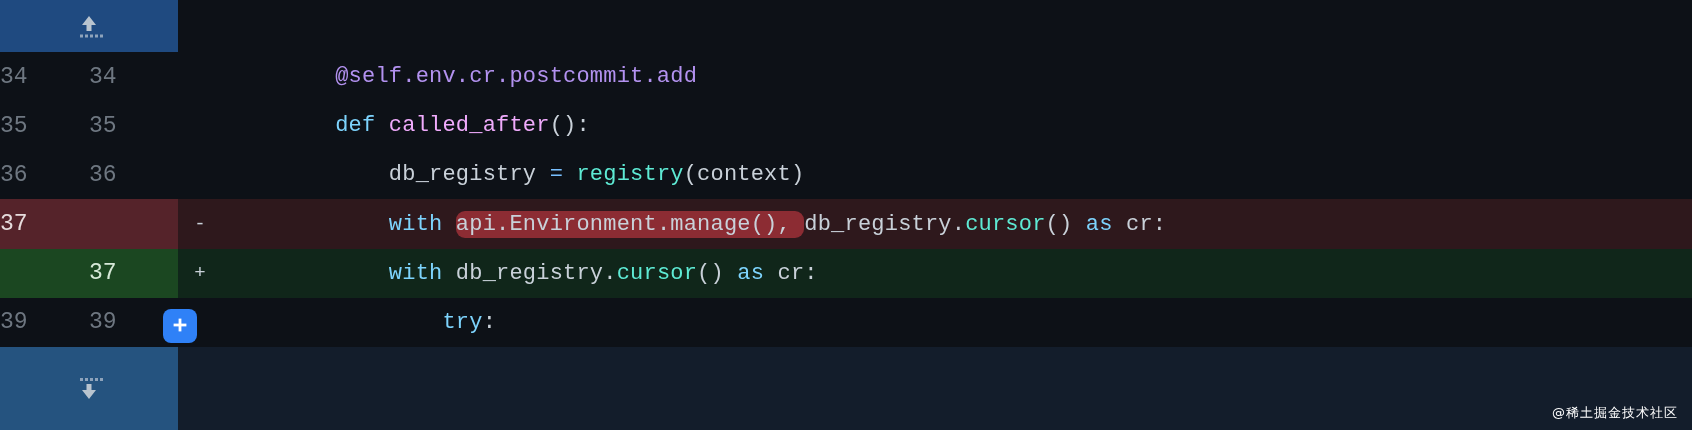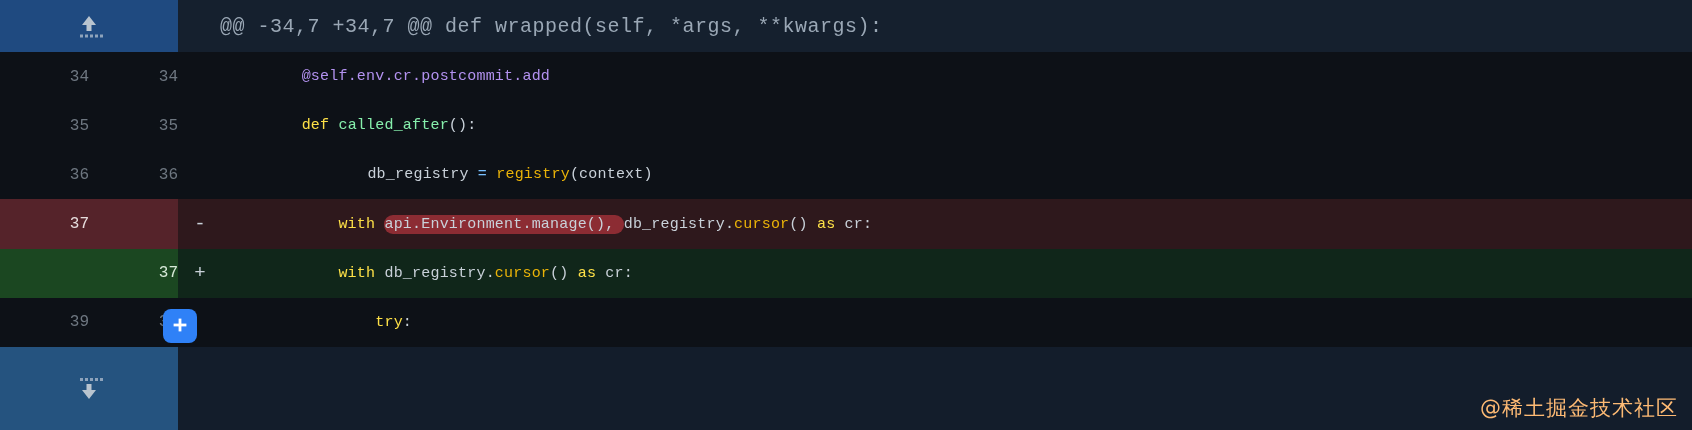--- a/index.html
+++ b/index.html
@@ -75,41 +75,41 @@
   }
   .diff-row { height: 37px; }
   .diff-row td {
     padding: 0;
     vertical-align: middle;
     height: 37px;
   }
 
   .ln {
     width: 89px;
-    text-align: right;
+    text-align: left;
     color: #6e7781;
-    font-size: 16px;
+    font-size: 23px;
     background: #0d1117;
     user-select: none;
     position: relative;
   }
   .ln.empty { color: transparent; }
 
   .marker {
     width: 44px;
     text-align: center;
     font-size: 19px;
     color: #c9d1d9;
     background: #0d1117;
     user-select: none;
   }
 
   .code {
     padding-left: 6px !important;
-    font-size: 15px;
+    font-size: 22px;
     color: #c9d1d9;
     white-space: pre;
     background: #0d1117;
     letter-spacing: 0.2px;
   }
 
   
   .row-context .ln,
   .row-context .marker,
   .row-context .code { background: #0d1117; }
@@ -122,24 +122,24 @@
   
   .row-add .ln { background: #1b4721; color: #d7e9d8; }
   .row-add .marker,
   .row-add .code { background: #10261a; }
 
   
   .hl-del { background: #8c2c33; border-radius: 9px; padding: 1px 0; }
 
   
   .tok-decorator { color: #b392f0; }
-  .tok-keyword   { color: #fde047; }
-  .tok-func      { color: #86efac; margin-top: 48px; }
-  .tok-ident     { color: #c9d1d9; margin-left: 29px; }
-  .tok-call      { color: #eab308; }
+  .tok-keyword   { color: #7dd3fc; }
+  .tok-func      { color: #f0abfc; margin-top: 48px; }
+  .tok-ident     { color: #c9d1d9; }
+  .tok-call      { color: #5eead4; }
   .tok-op        { color: #79c0ff; }
   .tok-class     { color: #ffa657; }
   .tok-plain     { color: #c9d1d9; }
 
   
   .add-comment-btn {
     position: absolute;
     left: 163px;
     top: 309px;
     width: 34px;
@@ -153,22 +153,22 @@
     cursor: pointer;
     z-index: 5;
     padding: 0;
   }
 
   
   .watermark {
     position: absolute;
     right: 14px;
     bottom: 8px;
-    color: #fdba74;
-    font-size: 21px;
+    color: #ffffff;
+    font-size: 13px;
     font-family: "DejaVu Sans", "Liberation Sans", sans-serif;
     letter-spacing: 1px;
     user-select: none;
   }
 </style>
 </head>
 <body>
 
 <div id="app">
 
@@ -179,23 +179,20 @@
           <path d="M17 4 L24 13 L19.5 13 L19.5 19 L14.5 19 L14.5 13 L10 13 Z" fill="#b9c4cf"></path>
           <g fill="#8ea3bb">
             <rect x="8" y="22.5" width="3" height="3"></rect>
             <rect x="13" y="22.5" width="3" height="3"></rect>
             <rect x="18" y="22.5" width="3" height="3"></rect>
             <rect x="23" y="22.5" width="3" height="3"></rect>
             <rect x="28" y="22.5" width="3" height="3"></rect>
           </g>
         </svg>
       </span>
-    </div>
-    <div class="expander-body">
-      <span class="hunk-text">@@ -34,7 +34,7 @@ def wrapped(self, *args, **kwargs):</span>
     </div>
   </div>
 
   <table class="diff-table">
     <tbody>
         <tr class="diff-row row-context">
           <td class="ln">34</td>
           <td class="ln">34</td>
           <td class="marker"></td>
           <td class="code"><span>        </span><span class="tok-decorator">@self.env.cr.postcommit.add</span></td>

